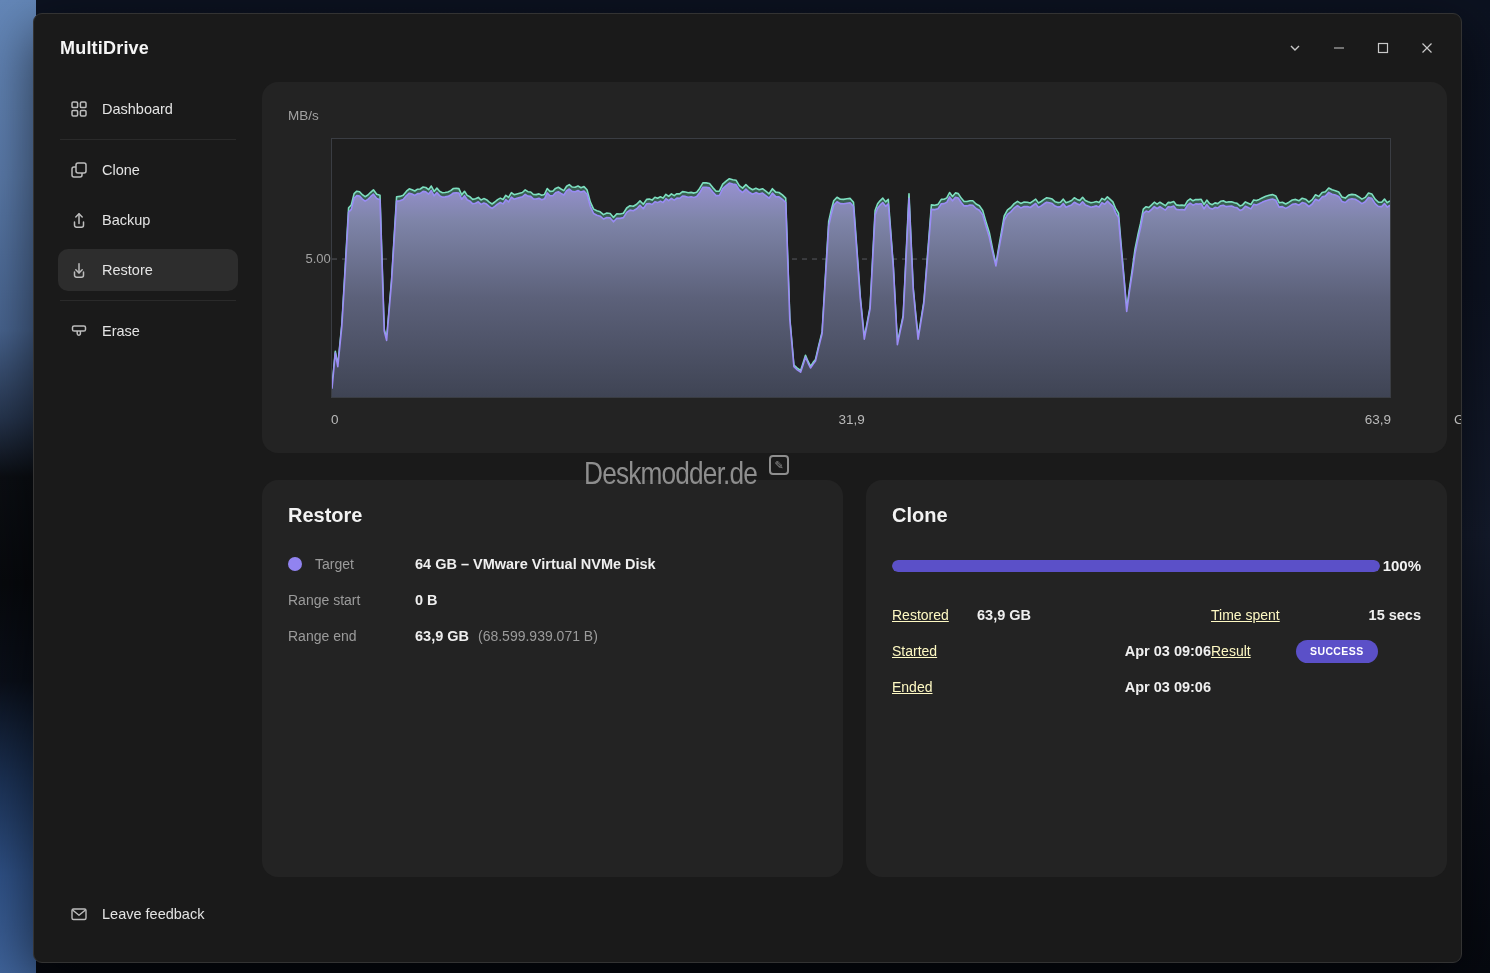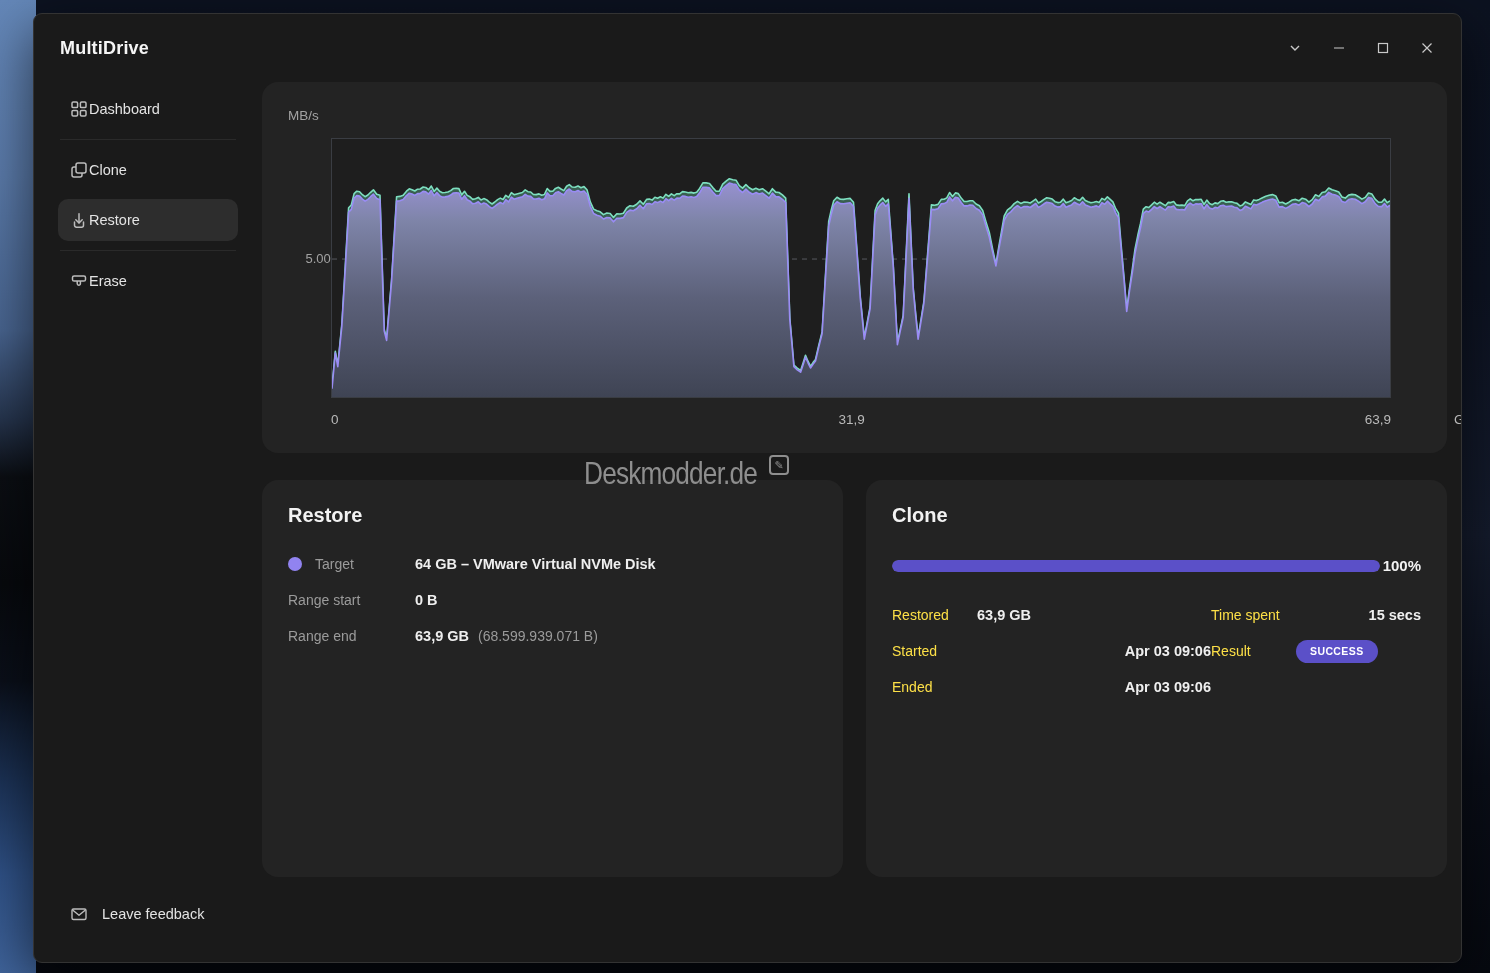--- a/index.html
+++ b/index.html
@@ -17,21 +17,21 @@
     box-shadow:0 18px 55px rgba(0,0,0,.6);display:flex;flex-direction:column;overflow:hidden;}
   .titlebar{height:68px;flex:0 0 auto;display:flex;align-items:center;padding:0 12px 0 26px;}
   .app-title{font-size:18px;font-weight:700;color:#f5f5f5;letter-spacing:.2px;}
   .win-controls{margin-left:auto;display:flex;align-items:center;}
   .win-btn{width:44px;height:34px;display:flex;align-items:center;justify-content:center;
     background:none;border:none;color:#c9c9c9;cursor:pointer;}
   .win-btn svg{display:block;}
   
   .layout{flex:1;display:flex;min-height:0;}
   .sidebar{width:228px;flex:0 0 auto;display:flex;flex-direction:column;padding:6px 24px 30px;}
-  .side-item{height:42px;border-radius:10px;display:flex;align-items:center;
+  .side-item{height:42px;border-radius:10px;display:flex;align-items:center;gap:13px;
     padding:0 11px;font-size:14.5px;color:#e3e3e3;cursor:pointer;flex:0 0 auto;text-align:center;}
   .side-item.active{background:#2d2d2d;}
   .side-item .icn{width:20px;height:20px;flex:0 0 auto;color:#bdbdbd;}
   .side-item + .side-item{margin-top:8px;}
   .side-divider{height:1px;background:#2a2a2a;margin:9px 2px;flex:0 0 auto;}
   .side-spacer{flex:1;}
   
   .main{flex:1;display:flex;flex-direction:column;padding:0 14px 5px 0;min-width:0;}
   .card{background:#232323;border-radius:16px;position:relative;}
   .chart-card{height:371px;flex:0 0 auto;}
@@ -55,21 +55,21 @@
   .dot{width:14px;height:14px;border-radius:50%;margin-right:13px;flex:0 0 auto;}
   .d-val{color:#efefef;font-weight:600;font-size:14.5px;}
   .d-sub{color:#9b9b9b;font-weight:400;margin-left:9px;font-size:14px;}
   
   .progress-row{margin-top:30px;display:flex;align-items:center;}
   .pbar{width:488px;height:12px;border-radius:6px;background:#3a3a3a;overflow:hidden;flex:0 0 auto;}
   .pfill{height:100%;border-radius:6px;}
   .ppct{flex:1;text-align:right;font-size:15px;font-weight:600;color:#f2f2f2;}
   .stats-grid{display:grid;grid-template-columns:319px 1fr;row-gap:14px;margin-top:30px;}
   .stat{display:flex;align-items:center;height:22px;font-size:14px;}
-  .stat .sl{color:#fde047;}
+  .stat .sl{color:#fef9c3;text-decoration:underline;}
   .stat.left .sl{width:85px;flex:0 0 auto;}
   .stat.right .sl{width:90px;flex:0 0 auto;}
   .stat .sv{color:#efefef;font-weight:600;font-size:14.5px;}
   .stat.right .sv{margin-left:auto;text-align:right;}
   .badge{display:inline-flex;align-items:center;height:23px;padding:0 14px;border-radius:12px;
     color:#fff;font-size:10.5px;font-weight:700;letter-spacing:.4px;}
   
   .feedback{display:flex;align-items:center;gap:13px;padding:0 11px;height:36px;
     font-size:14.5px;color:#e3e3e3;cursor:pointer;flex:0 0 auto;}
   .feedback .icn{width:20px;height:20px;color:#bdbdbd;}
@@ -128,20 +128,30 @@
       </div>
       <div class="side-divider"></div>
       <div class="side-item">
         <svg class="icn" viewBox="0 0 20 20">
           <g fill="none" stroke="currentColor" stroke-width="1.5">
             <rect x="7" y="3" width="10" height="10" rx="2"></rect>
               <path d="M13 13 v2 a2 2 0 0 1 -2 2 H5 a2 2 0 0 1 -2 -2 V9 a2 2 0 0 1 2 -2 h2"></path>
           </g>
         </svg>
         <span>Clone</span>
+      </div>
+      <div class="side-item">
+        <svg class="icn" viewBox="0 0 20 20">
+          <g fill="none" stroke="currentColor" stroke-width="1.5" stroke-linecap="round" stroke-linejoin="round">
+            <path d="M5.5 12 v3.2 a2 2 0 0 0 2 2 h5 a2 2 0 0 0 2 -2 V12"></path>
+              <line x1="10" y1="13.5" x2="10" y2="4"></line>
+              <polyline points="6.8,7 10,3.8 13.2,7"></polyline>
+          </g>
+        </svg>
+        <span>Backup</span>
       </div>
       <div class="side-item active">
         <svg class="icn" viewBox="0 0 20 20">
           <g fill="none" stroke="currentColor" stroke-width="1.5" stroke-linecap="round" stroke-linejoin="round">
             <path d="M5.5 12 v3.2 a2 2 0 0 0 2 2 h5 a2 2 0 0 0 2 -2 V12"></path>
               <line x1="10" y1="3.8" x2="10" y2="12.8"></line>
               <polyline points="6.8,9.8 10,13 13.2,9.8"></polyline>
           </g>
         </svg>
         <span>Restore</span>

